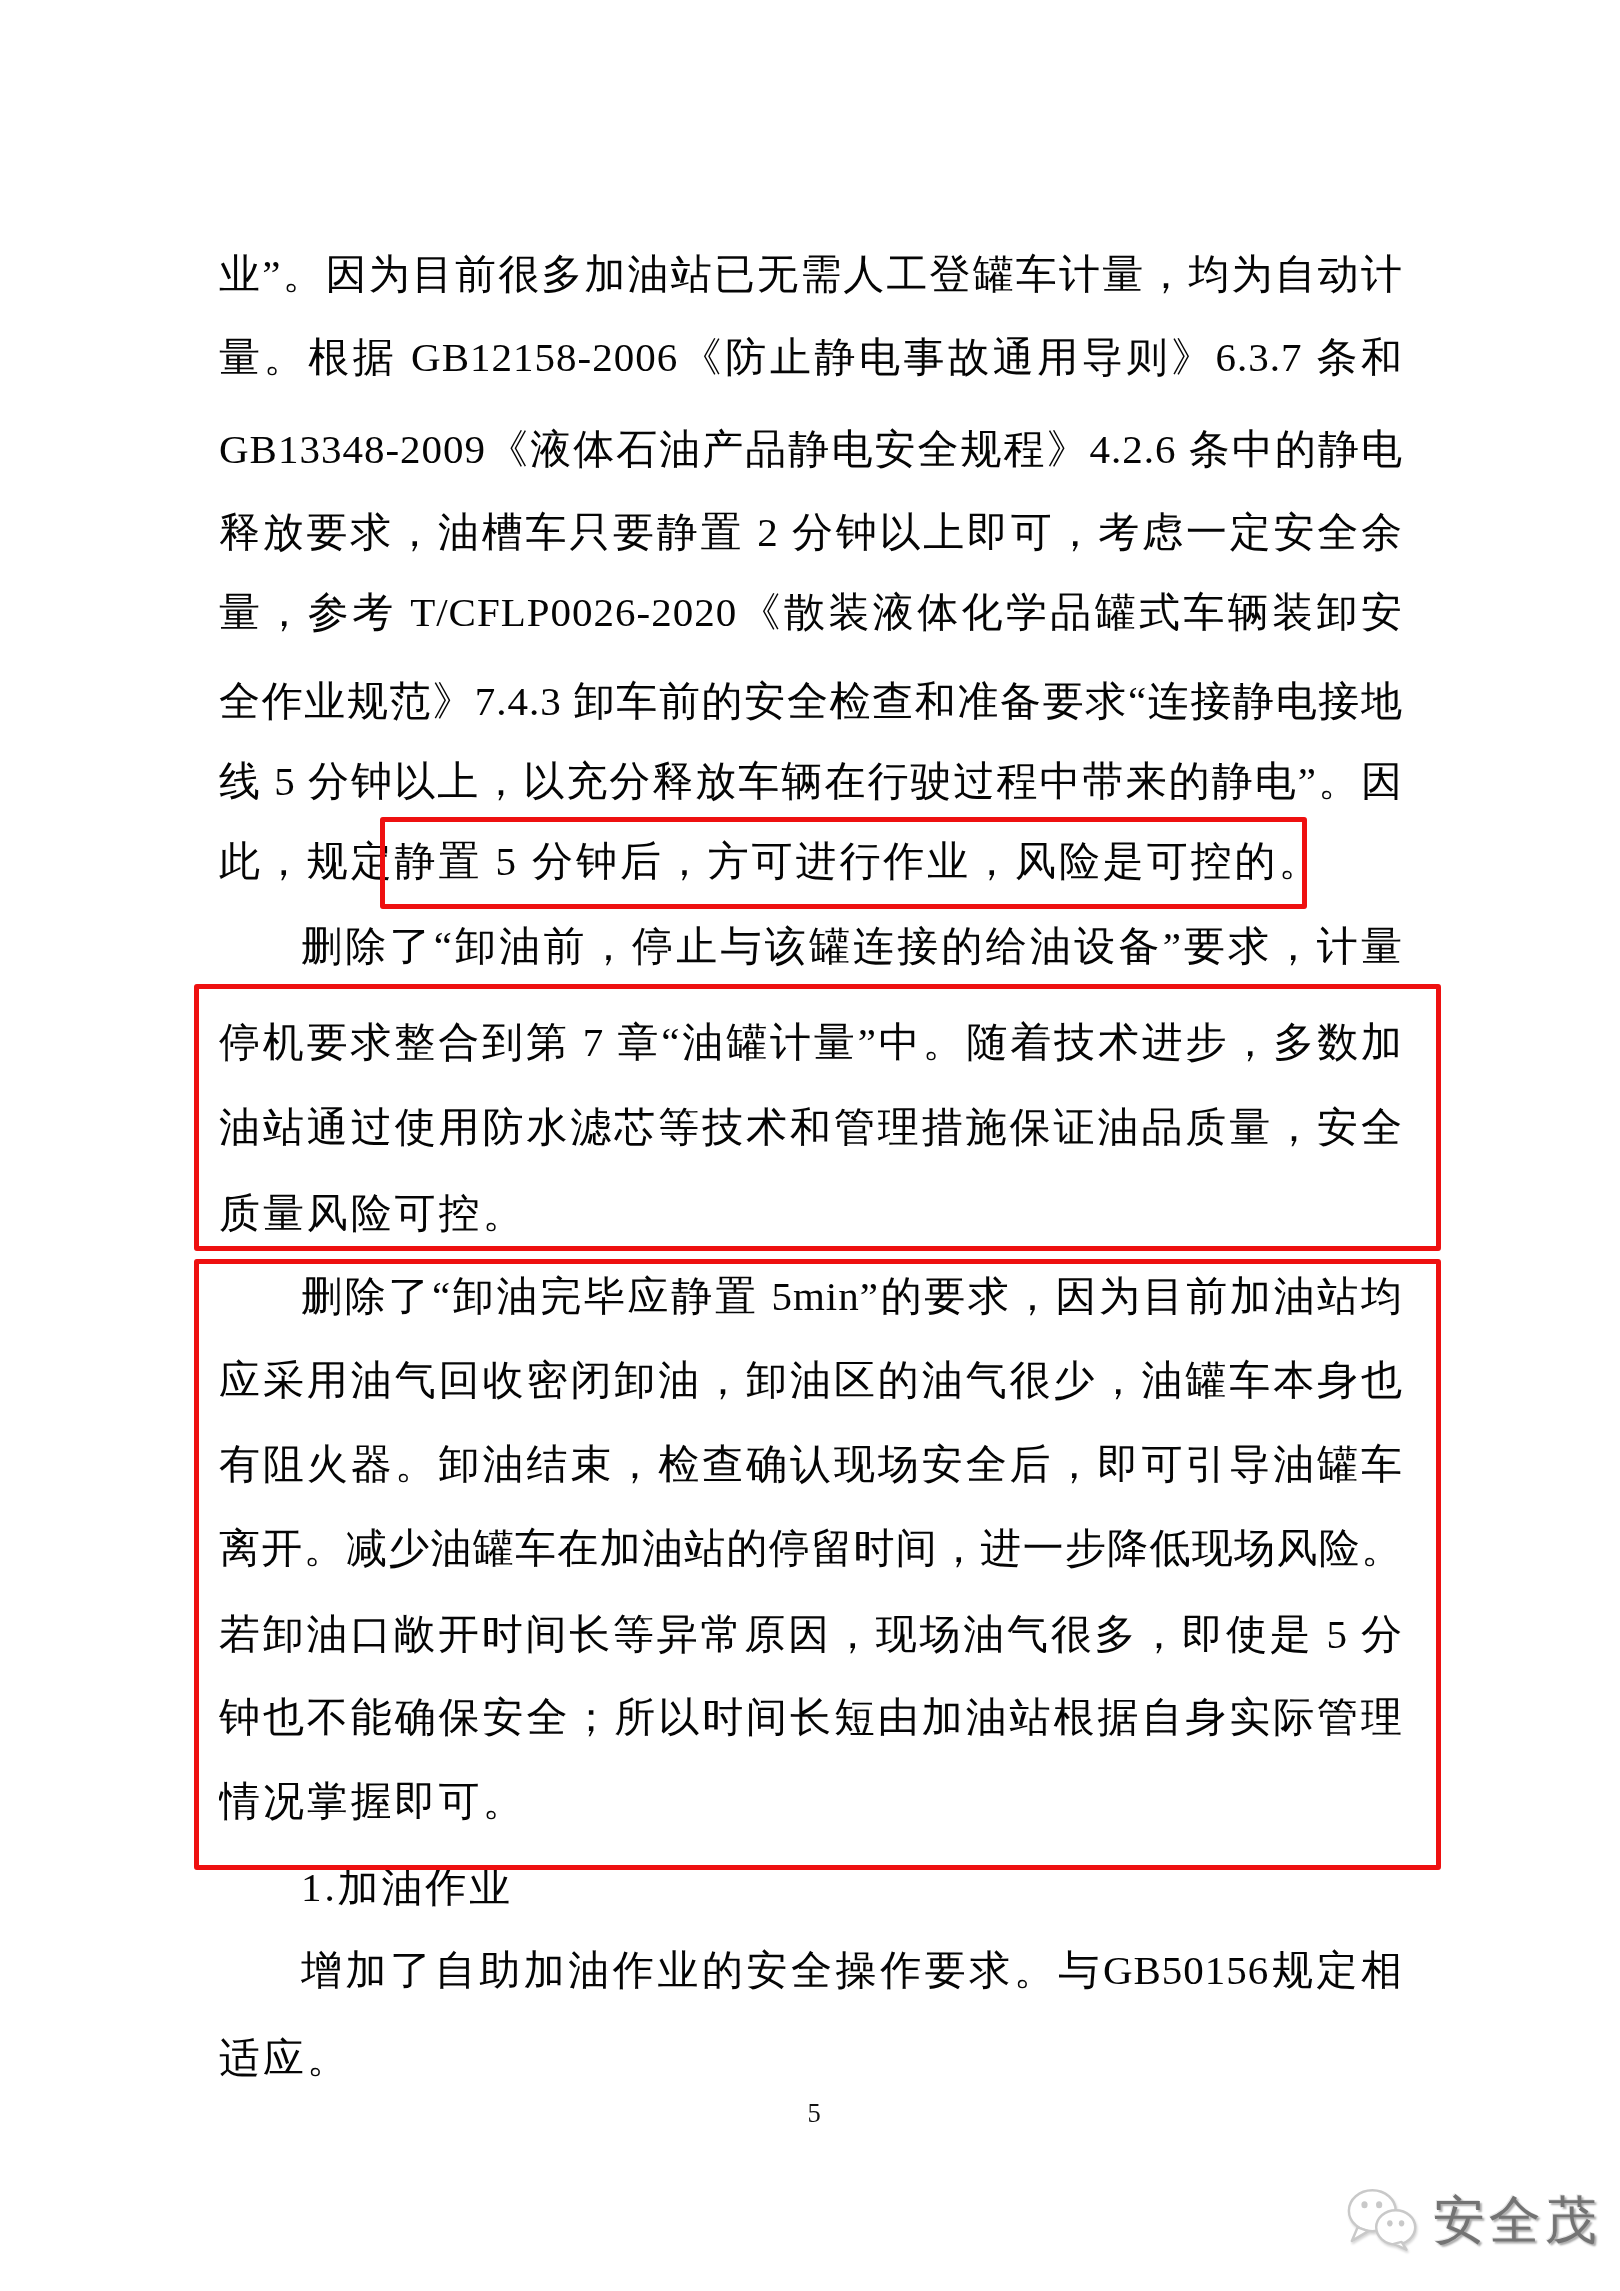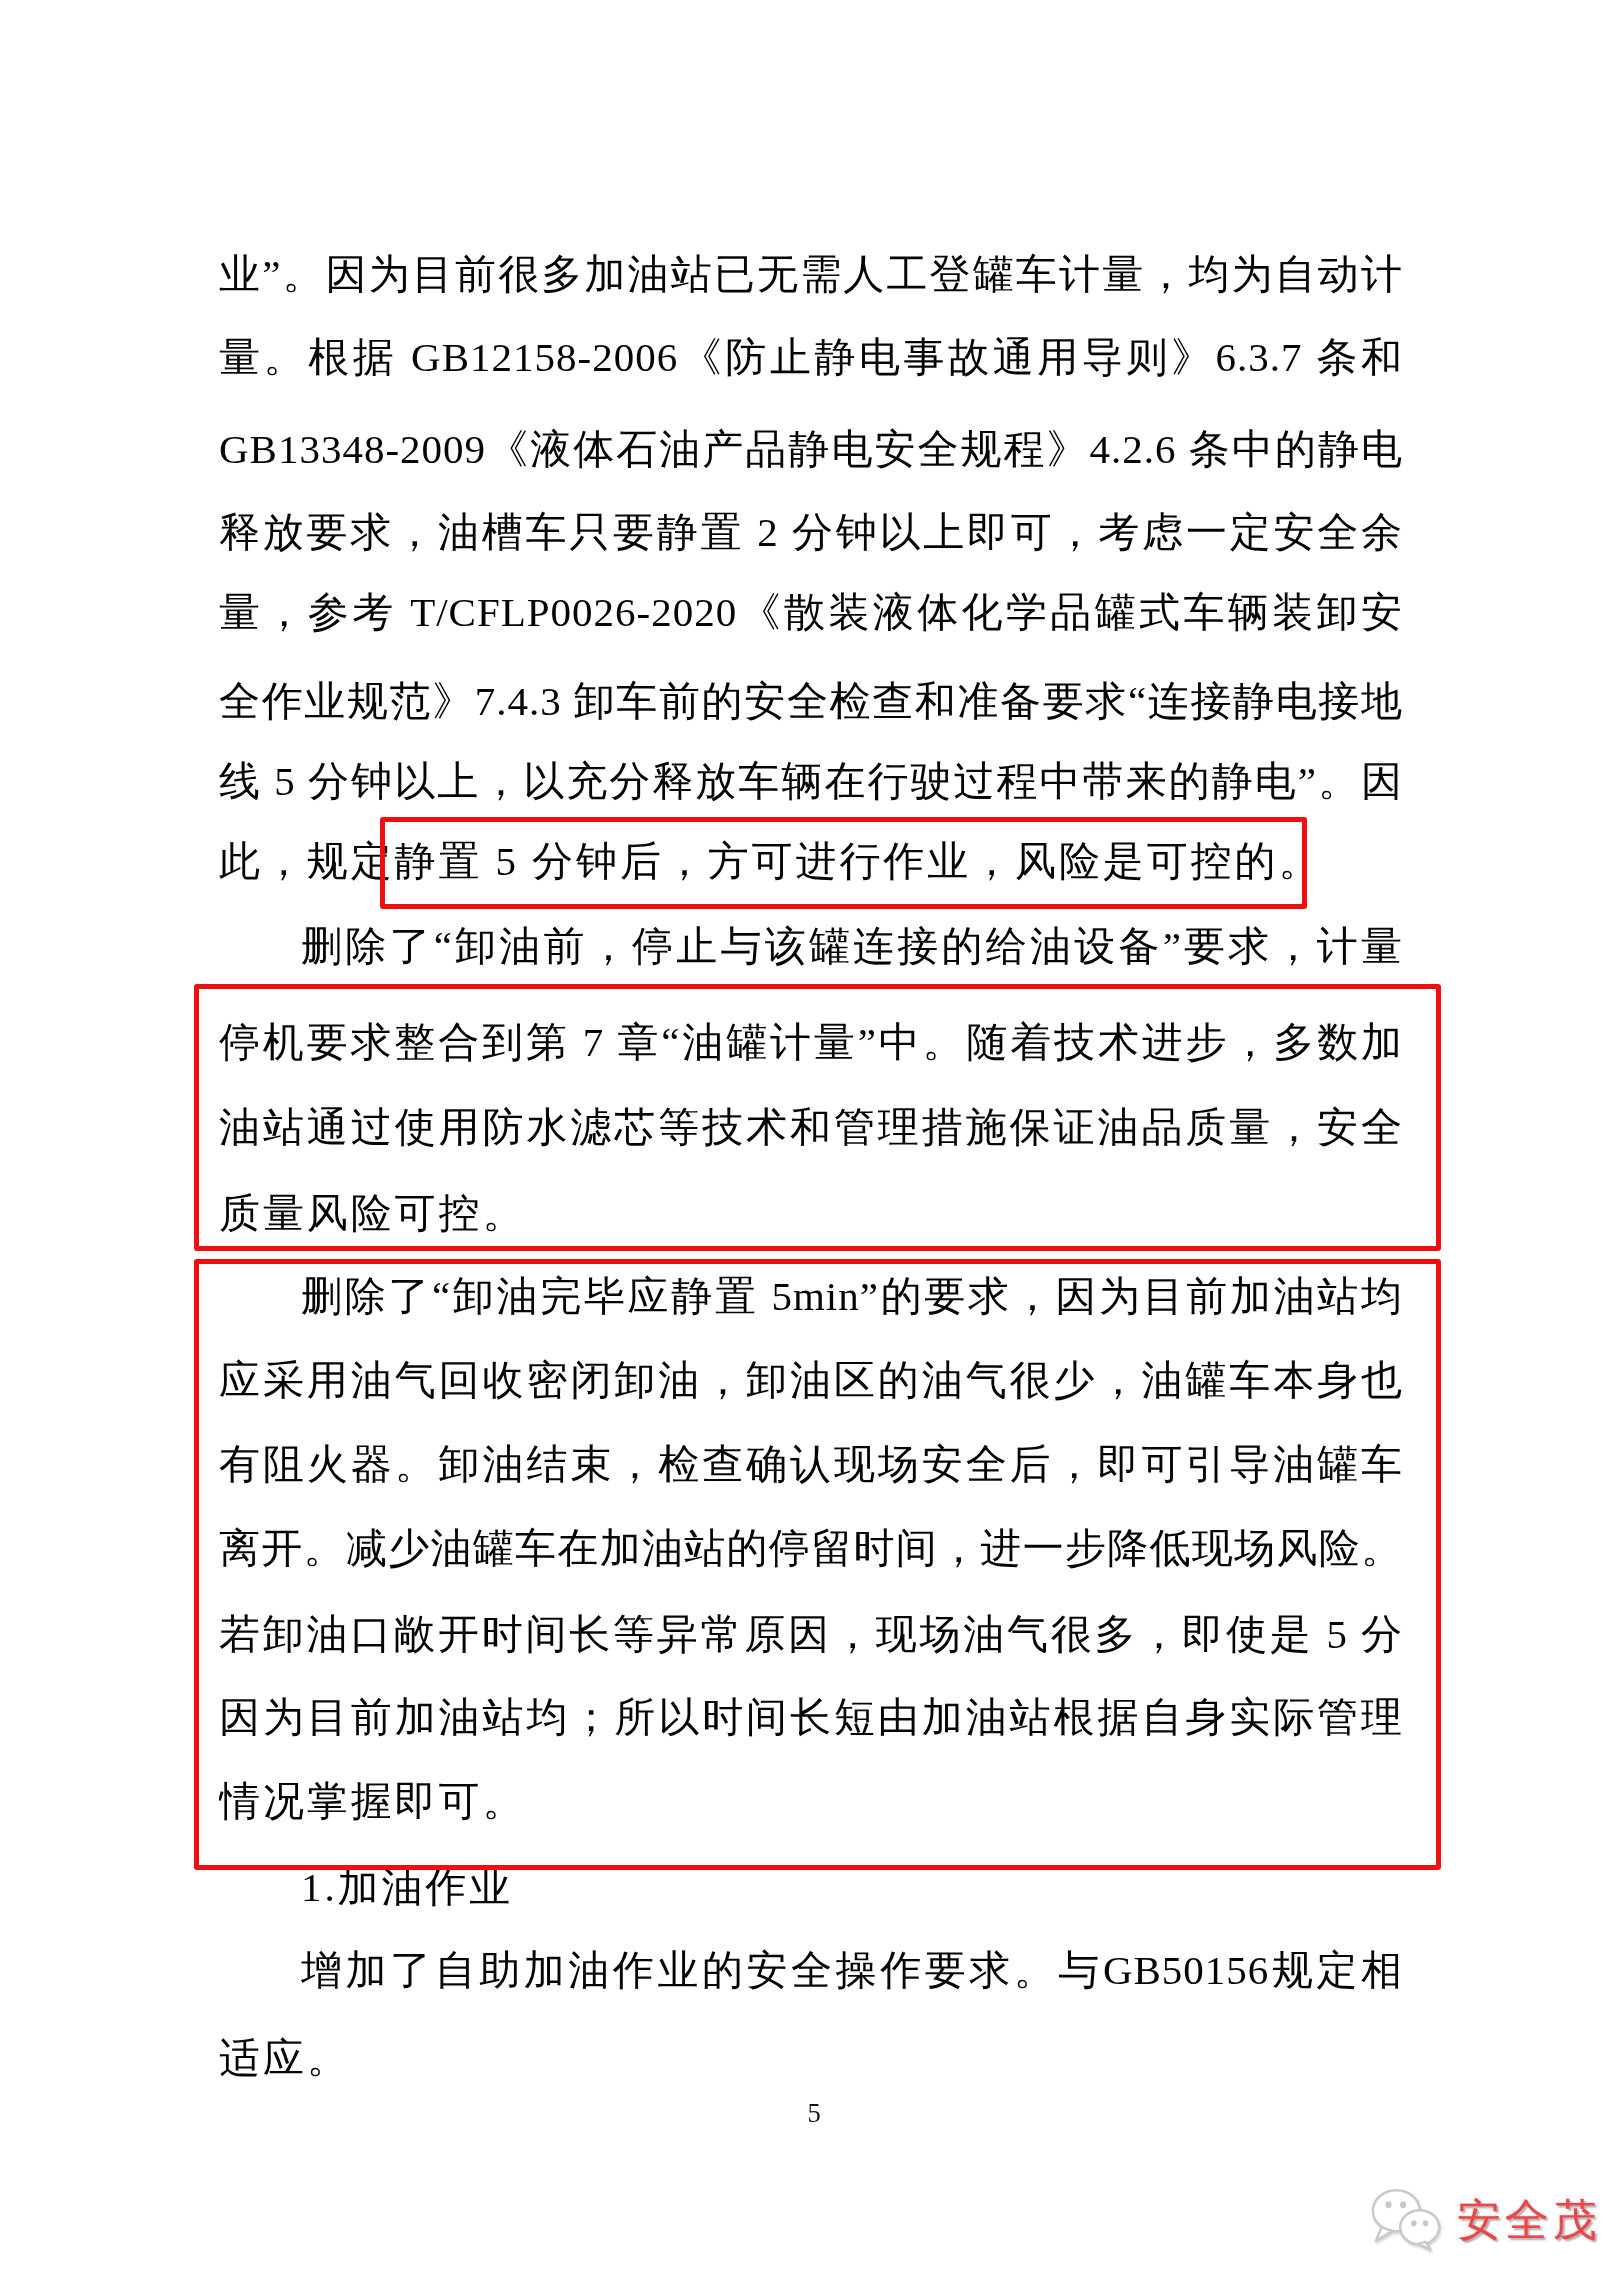--- a/index.html
+++ b/index.html
@@ -58,23 +58,23 @@
     top:2186px;
     height:69px;
     display:flex;
     align-items:center;
     gap:9.8px;
   }
   #watermark svg{
     filter:drop-shadow(1px 2px 1px #d6d6d6);
   }
   #watermark .brand{
-    font-size:44px;
+    font-size:52px;
     letter-spacing:3.9px;
-    color:#ef4444;
+    color:#737373;
     text-shadow:2px 2px 2px #ababab, -1px -1px 0 #e6e6e6;
     font-family:Liberation Mono, monospace;
   }
 </style>
 </head>
 <body>
 
 <div id="page">
 
   <div class="line" style="top:232px">业”。因为目前很多加油站已无需人工登罐车计量，均为自动计</div>
@@ -87,21 +87,21 @@
   <div class="line last" style="top:819px">此，规定静置 5 分钟后，方可进行作业，风险是可控的。</div>
   <div class="line indent" style="top:904px">删除了“卸油前，停止与该罐连接的给油设备”要求，计量</div>
   <div class="line" style="top:1000px">停机要求整合到第 7 章“油罐计量”中。随着技术进步，多数加</div>
   <div class="line last" style="top:1171px">质量风险可控。</div>
   <div class="line" style="top:1085px">油站通过使用防水滤芯等技术和管理措施保证油品质量，安全</div>
   <div class="line indent" style="top:1254px">删除了“卸油完毕应静置 5min”的要求，因为目前加油站均</div>
   <div class="line" style="top:1422px">有阻火器。卸油结束，检查确认现场安全后，即可引导油罐车</div>
   <div class="line" style="top:1338px">应采用油气回收密闭卸油，卸油区的油气很少，油罐车本身也</div>
   <div class="line" style="top:1506px">离开。减少油罐车在加油站的停留时间，进一步降低现场风险。</div>
   <div class="line" style="top:1592px">若卸油口敞开时间长等异常原因，现场油气很多，即使是 5 分</div>
-  <div class="line" style="top:1675px">因为目前加油站均；所以时间长短由加油站根据自身实际管理</div>
+  <div class="line" style="top:1675px">钟也不能确保安全；所以时间长短由加油站根据自身实际管理</div>
   <div class="line last" style="top:1759px">情况掌握即可。</div>
   <div class="line last indent" style="top:1845px">1.加油作业</div>
   <div class="line indent" style="top:1928px">增加了自助加油作业的安全操作要求。与GB50156规定相</div>
   <div class="line last" style="top:2016px">适应。</div>
 
   <div id="box1" class="hl-box" style="border-color: rgb(238, 16, 16);"></div>
   <div id="box2" class="hl-box" style="border-color: rgb(238, 16, 16);"></div>
   <div id="box3" class="hl-box" style="border-color: rgb(238, 16, 16);"></div>
 
   <div id="page-number">5</div>

